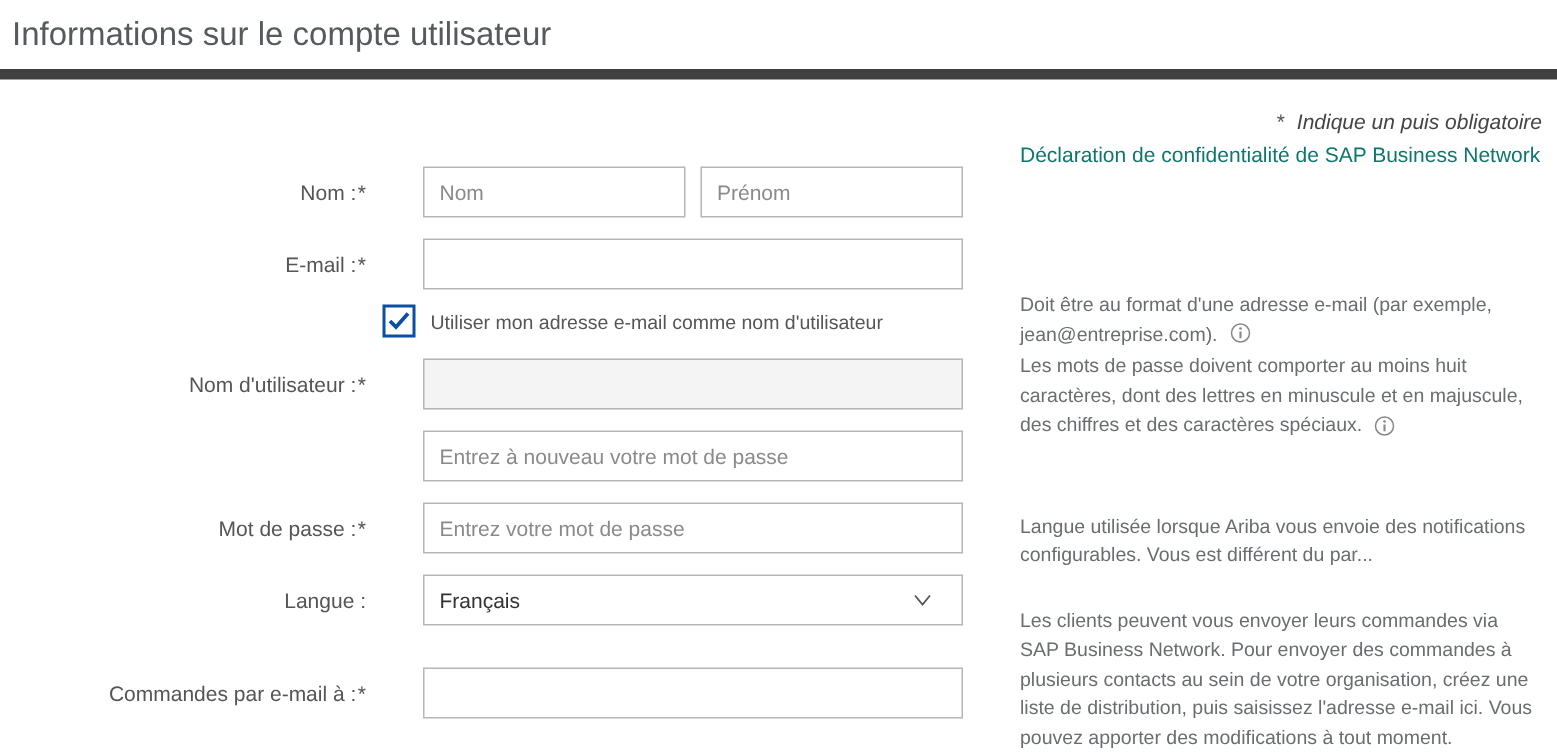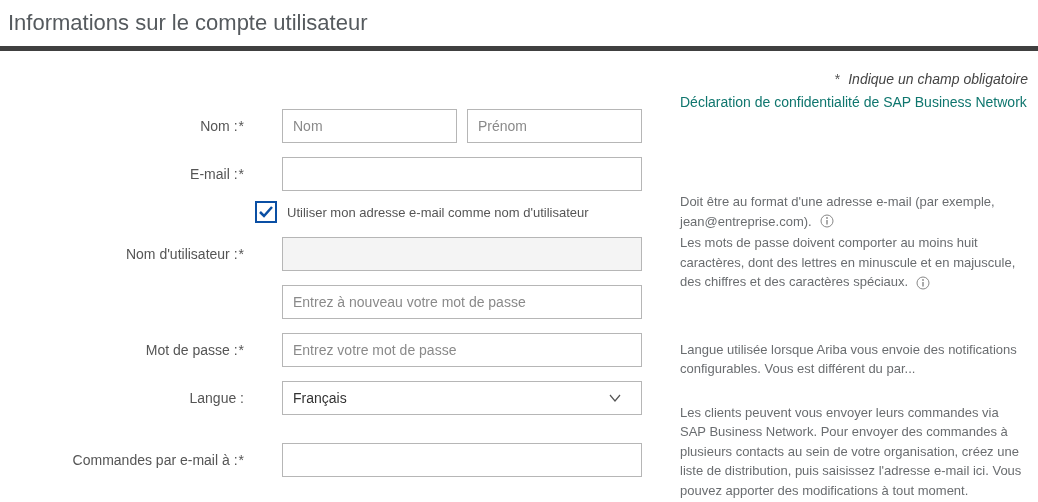--- a/index.html
+++ b/index.html
@@ -12,21 +12,21 @@
   .page {
     width: 1038px;
     height: 502px;
     box-sizing: border-box;
     position: relative;
   }
   .header {
     font-size: 22px;
     color: #555a5e;
     padding: 10px 8px 10px 8px;
-    border-bottom: 5px solid #404040;
+    border-bottom: 7px solid #404040;
     font-weight: 400;
   }
   .body-area {
     display: flex;
     flex-direction: row;
     padding-top: 20px;
   }
   .form-col {
     flex: 0 0 660px;
     box-sizing: border-box;
@@ -229,21 +229,21 @@
         <div class="field-cell">
           <input class="text-input full" type="text" style="">
         </div>
       </div>
 
     </div>
 
     <div class="help-col">
       <div class="req-note-row">
         <span class="ast">*</span>
-        <span>Indique un champ obligatoire</span>
+        <span>Indique un puis obligatoire</span>
       </div>
       <a href="#" class="privacy-link">Déclaration de confidentialité de SAP Business Network</a>
 
       <div style="height:78px"></div>
 
       <div class="help-block">
         <span class="help-text">Doit être au format d'une adresse e-mail (par exemple, jean@entreprise.com).</span>
         <span class="info-icon">
           <svg width="14" height="14" viewBox="0 0 14 14">
               <circle cx="7" cy="7" r="6" stroke="#888" stroke-width="1" fill="none"></circle>

